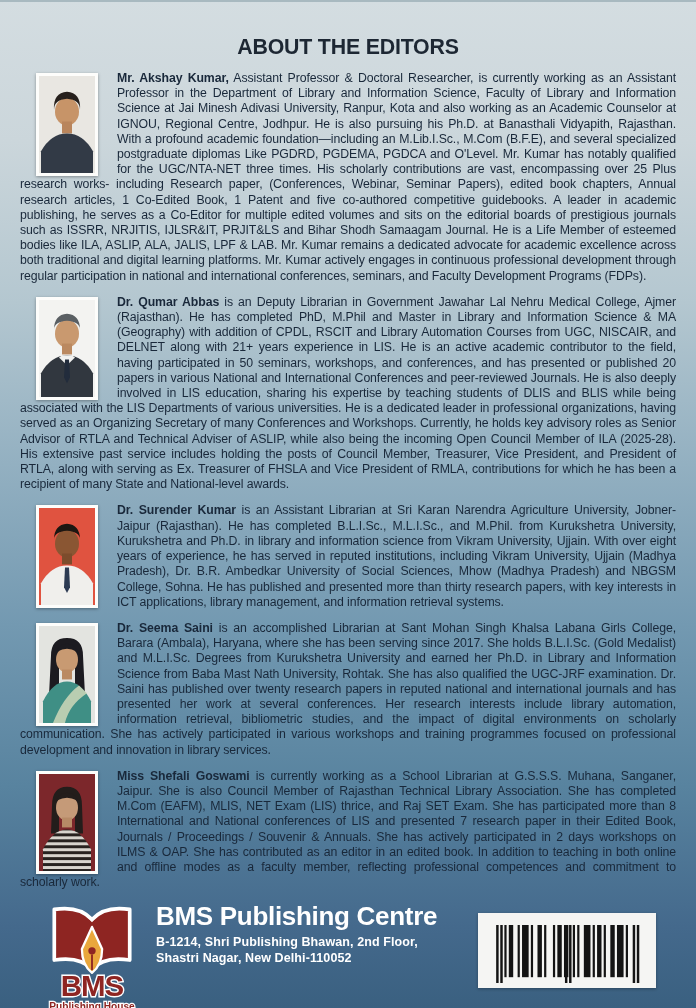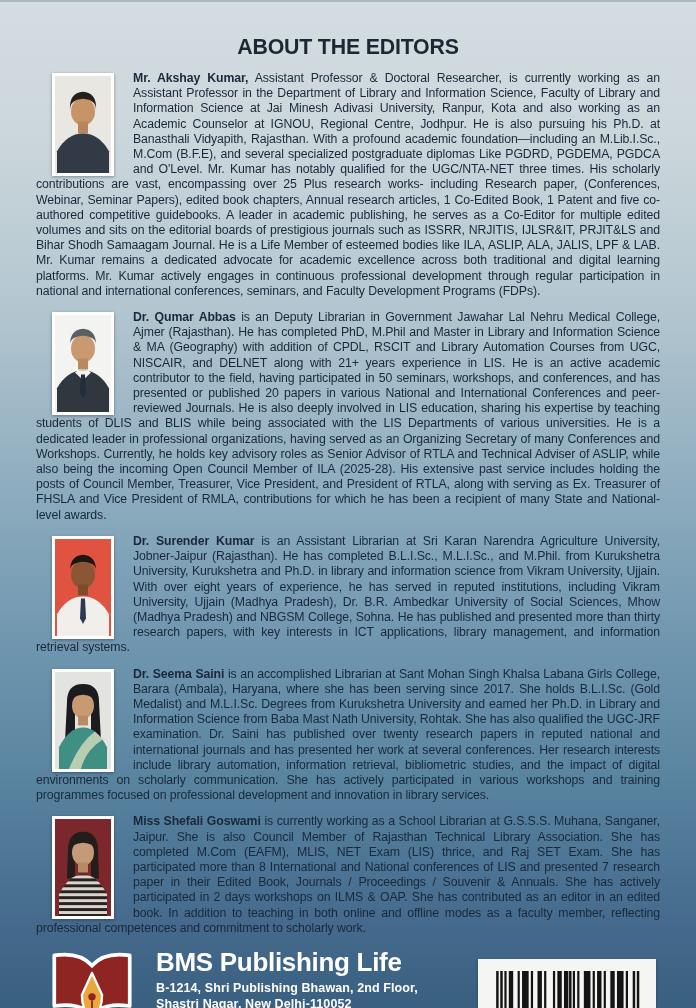--- a/index.html
+++ b/index.html
@@ -9,21 +9,21 @@
     font-family:"Liberation Sans", sans-serif;
     background:linear-gradient(180deg,#d4dde1 0%,#cbd6db 14%,#b4c7d0 30%,#93b0c1 46%,#7399b1 62%,#58839f 78%,#44698c 92%,#3a6080 100%);
     display:flex; flex-direction:column;
     border-top:2px solid #a8b9c0;
   }
   .page-title {
     margin-top:32px; text-align:center;
     font-size:22px; font-weight:bold; letter-spacing:-0.2px;
     color:#1d2733; transform:scaleX(0.97);
   }
-  .bios { padding:0 36px; margin-top:11px; }
+  .bios { padding:0 20px; margin-top:11px; }
   .bio { display:flow-root; margin-bottom:11px; }
   .photo {
     width:62px; height:103px; padding:3px; background:#fdfdfb;
     float:left; margin:2px 19px 0 16px;
     box-shadow:0 1px 3px rgba(0,0,0,.35);
   }
   .photo-inner { width:100%; height:100%; overflow:hidden; position:relative; }
   .photo-inner svg { display:block; width:100%; height:100%; }
   .p1 .photo-inner { background:#e9e7e2; }
   .p2 .photo-inner { background:#f3f3f1; }
@@ -149,21 +149,21 @@
     <g>
       <path d="M50,26 L61,50 C61,64 55,72 50,76 C45,72 39,64 39,50 Z" fill="#e9a73c" stroke="#ffffff" stroke-width="2.5" stroke-linejoin="round"></path>
       <circle cx="50" cy="52" r="4" fill="#8e2522"></circle>
       <rect x="49" y="56" width="2" height="17" fill="#8e2522"></rect>
     </g>
     <text x="50" y="101" text-anchor="middle" font-family="Liberation Sans, sans-serif" font-size="32" font-weight="bold" fill="#8e2522" stroke="#ffffff" stroke-width="3" paint-order="stroke" letter-spacing="-1">BMS</text>
     <text x="50" y="116" text-anchor="middle" font-family="Liberation Sans, sans-serif" font-size="11" font-weight="bold" fill="#8e2522" stroke="#ffffff" stroke-width="2.5" paint-order="stroke">Publishing House</text>
   </svg>
 
   <div class="pub-info">
-    <div class="pub-name">BMS Publishing Life</div>
+    <div class="pub-name">BMS Publishing Centre</div>
     <div class="pub-addr">
       <div>B-1214, Shri Publishing Bhawan, 2nd Floor,</div>
       <div>Shastri Nagar, New Delhi-110052</div>
 
     </div>
 
   </div>
 
   <div class="barcode-box">
     <svg class="barcode-svg" viewBox="0 0 150 60" preserveAspectRatio="none">

